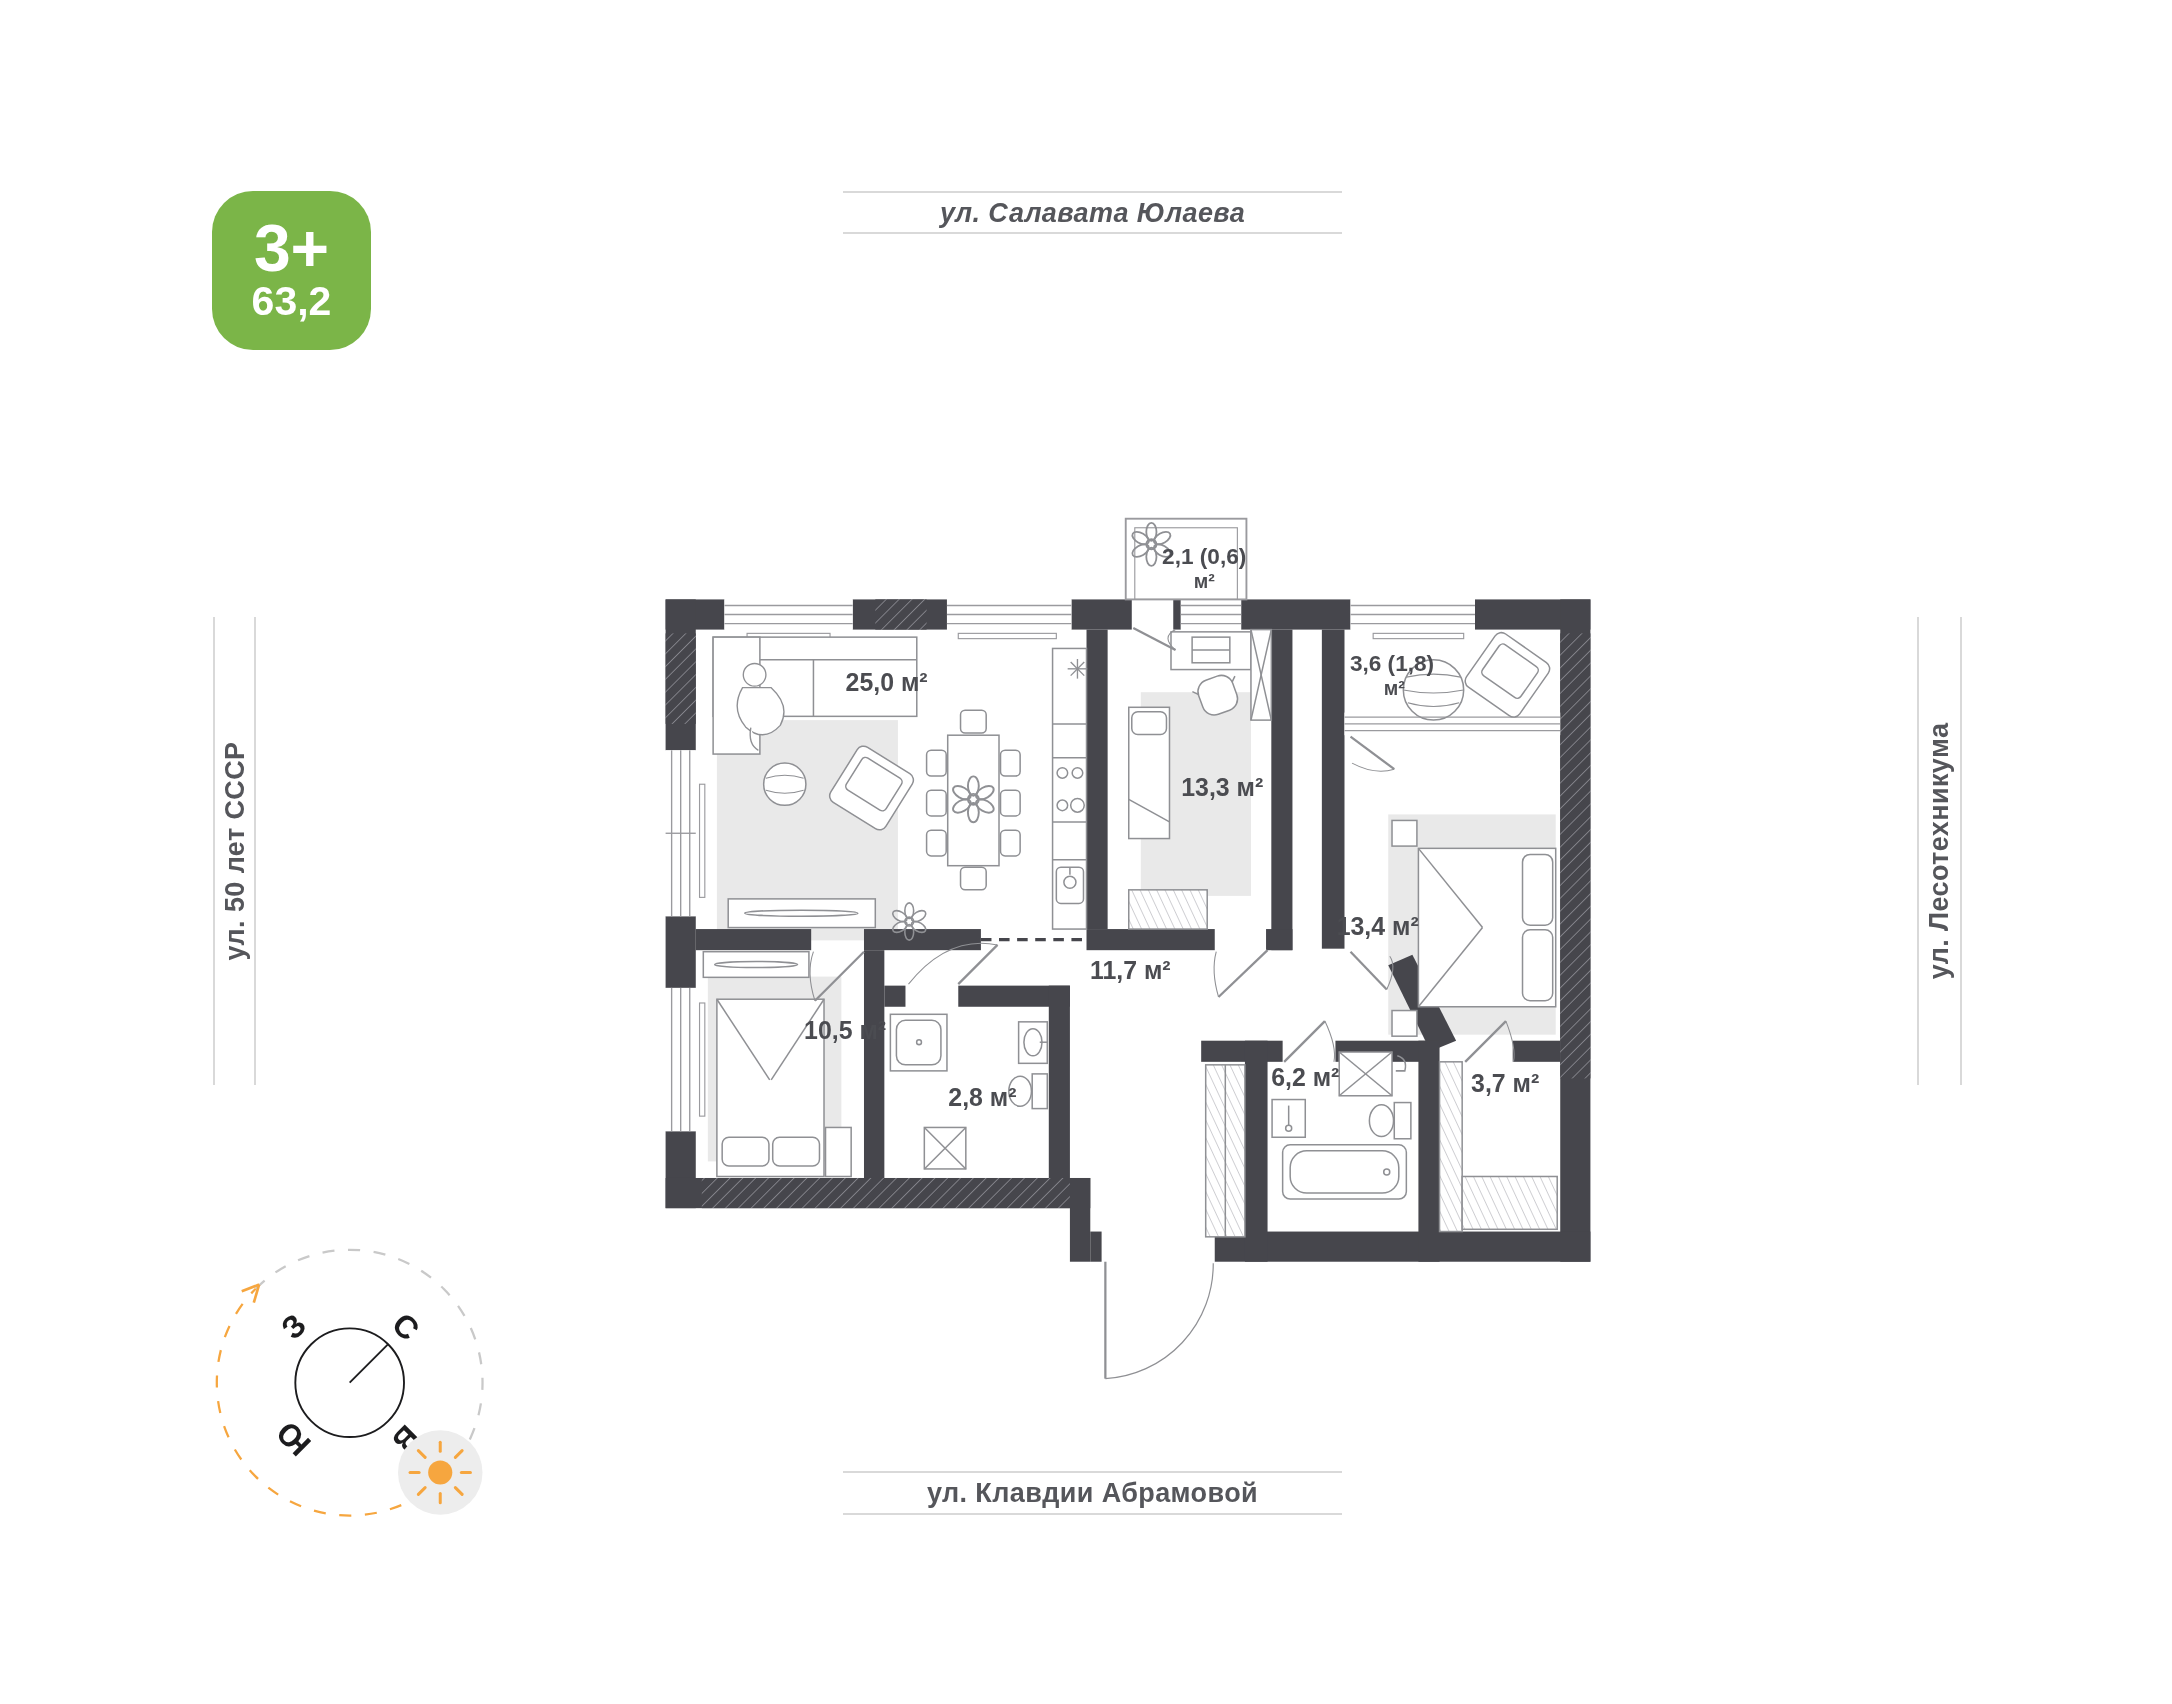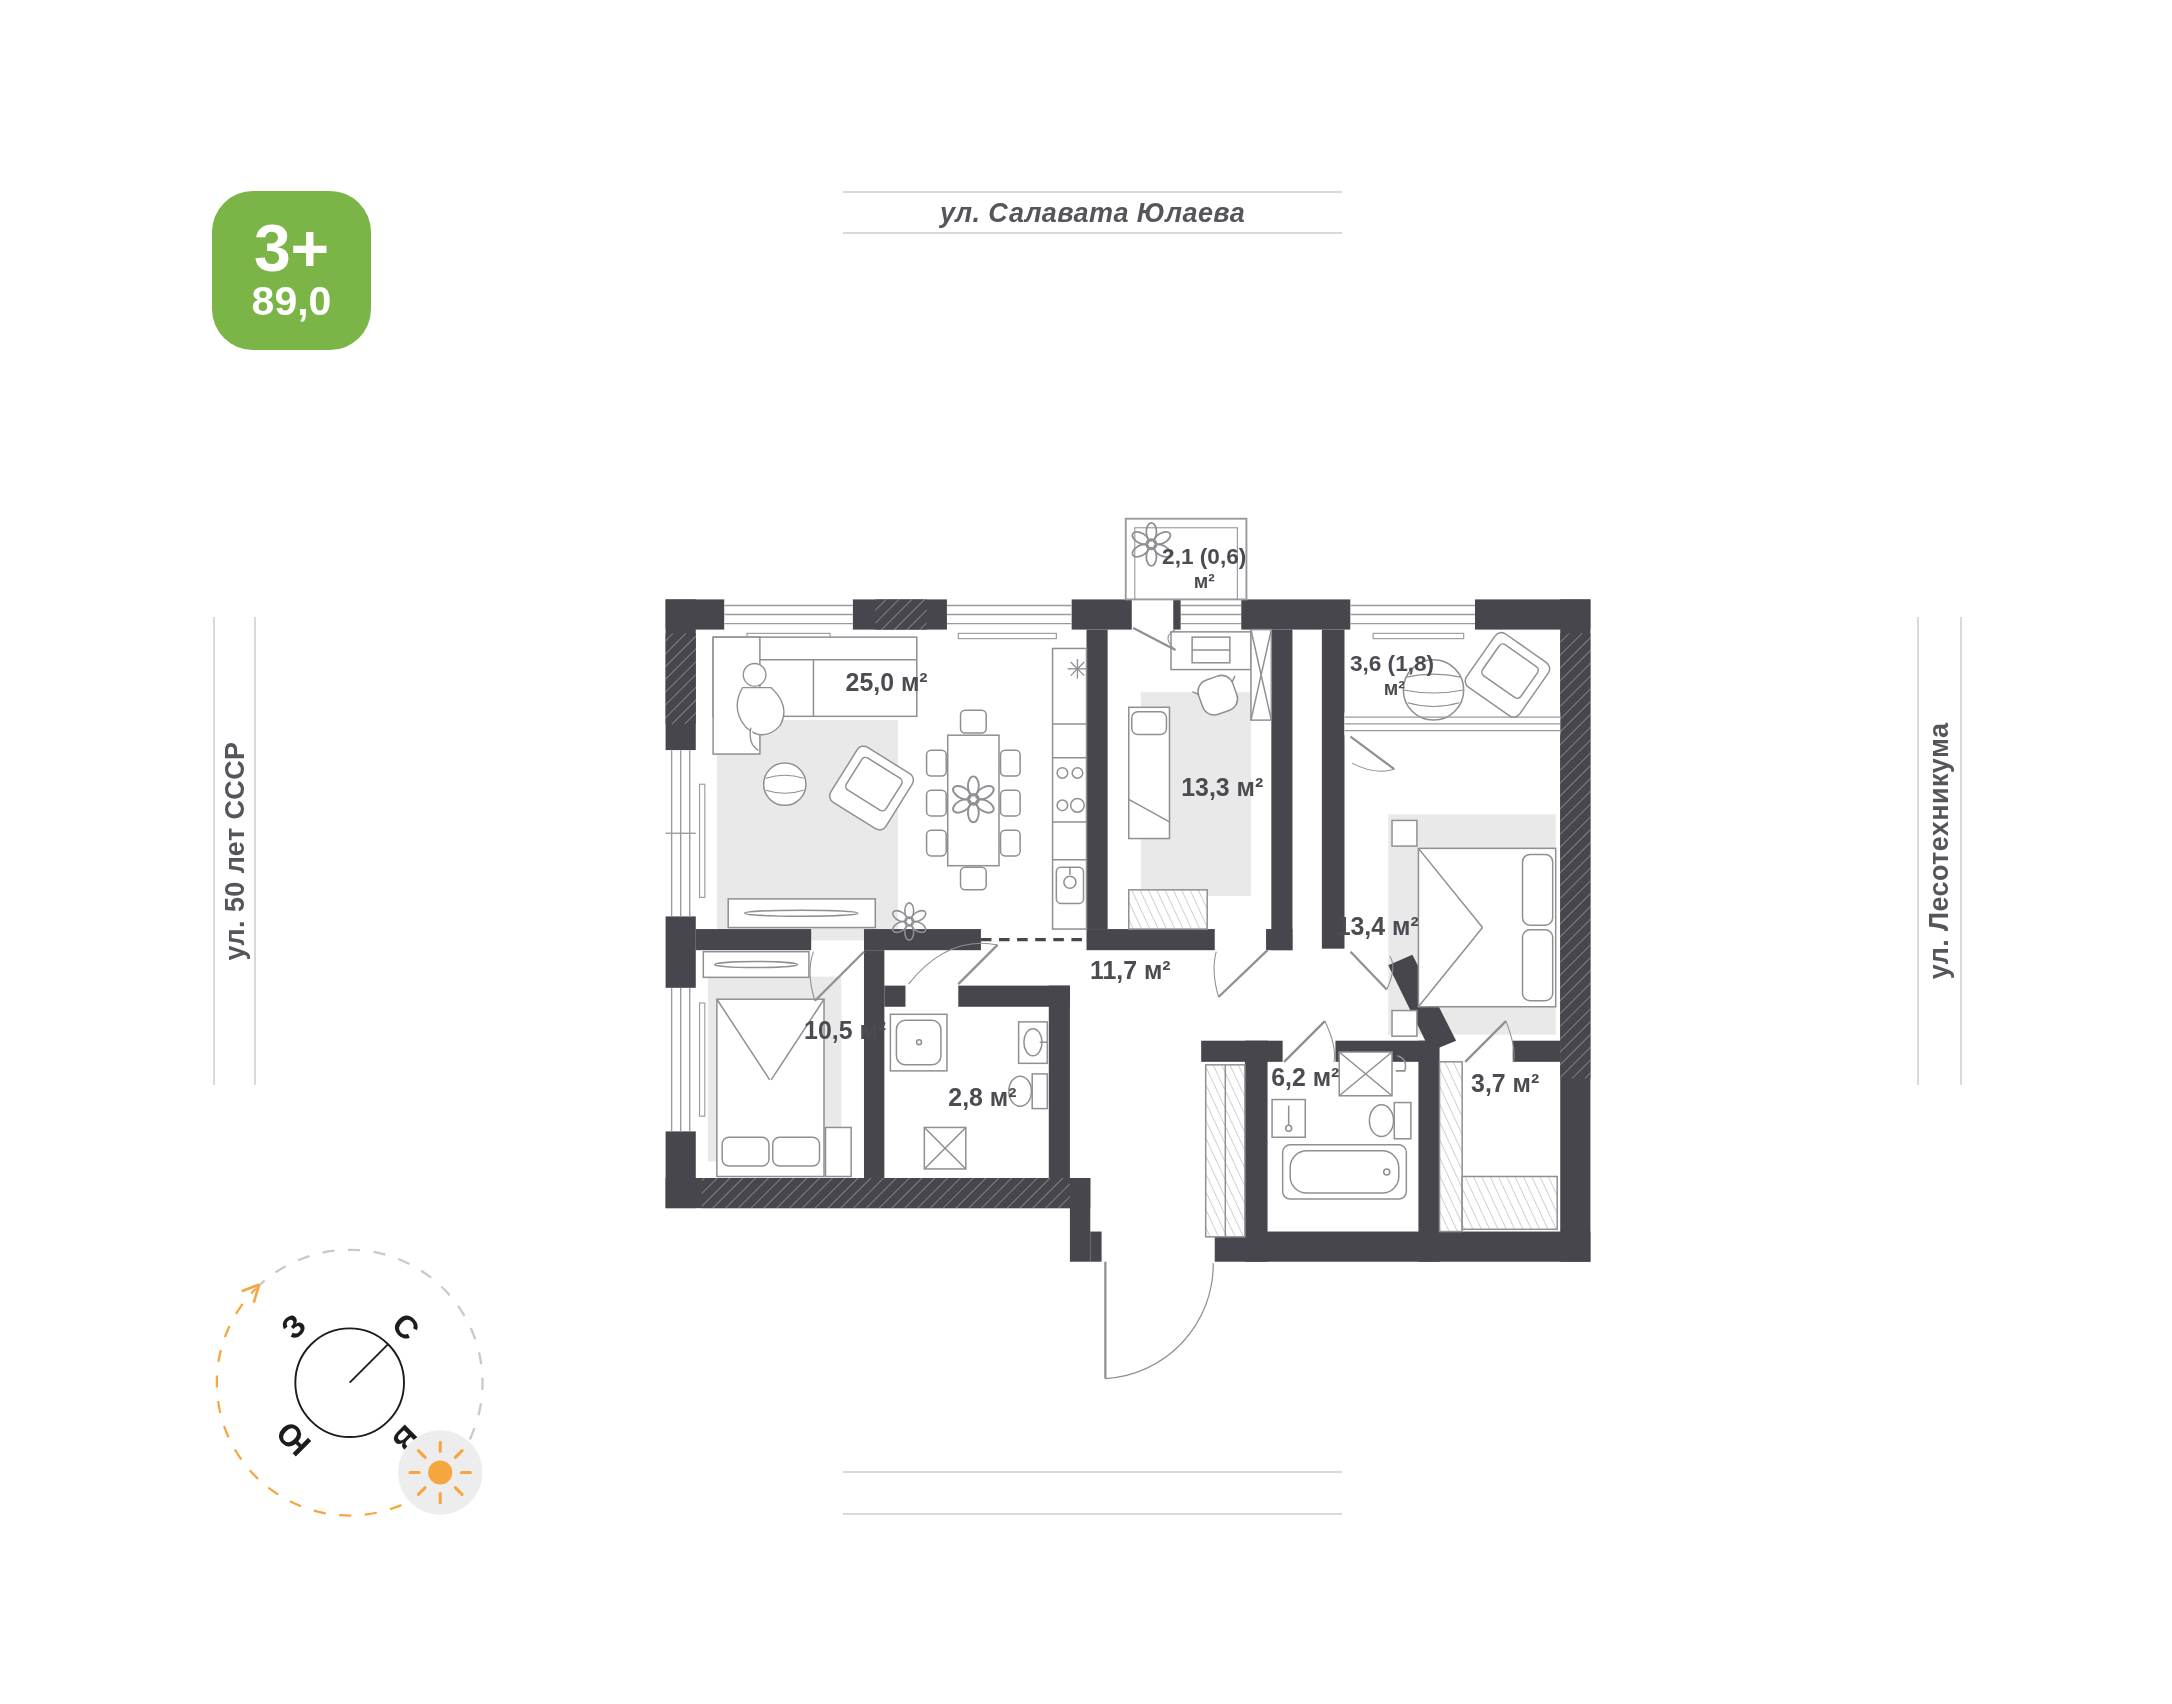--- a/index.html
+++ b/index.html
@@ -20,28 +20,29 @@
   .room-label.small{font-size:26px;}
   .compass-letter{font-size:42px;font-weight:600;fill:#1c1c1e;}
 </style>
 </head>
 <body>
 
 <div class="canvas">
 
   <div class="badge" style="background:#7bb548;">
     <div class="rooms">3+</div>
-    <div class="area">89,0</div>
+    <div class="area">63,2</div>
   </div>
 
   <div class="street-line" style="left:843px;top:191px;width:499px;height:1.5px;"></div>
   <div class="street-label" style="left:843px;top:198px;width:499px;font-style:italic;">ул. Салавата Юлаева</div>
   <div class="street-line" style="left:843px;top:232px;width:499px;height:1.5px;"></div>
 
   <div class="street-line" style="left:843px;top:1471px;width:499px;height:1.5px;"></div>
+  <div class="street-label" style="left:843px;top:1478px;width:499px;">ул. Клавдии Абрамовой</div>
   <div class="street-line" style="left:843px;top:1513px;width:499px;height:1.5px;"></div>
 
   <div class="street-line" style="left:213px;top:617px;width:1.5px;height:468px;"></div>
   <div class="street-label vert" style="left:235px;top:851px;">ул. 50 лет СССР</div>
   <div class="street-line" style="left:254px;top:617px;width:1.5px;height:468px;"></div>
 
   <div class="street-line" style="left:1917px;top:617px;width:1.5px;height:468px;"></div>
   <div class="street-label vert" style="left:1939px;top:851px;">ул. Лесотехникума</div>
   <div class="street-line" style="left:1960px;top:617px;width:1.5px;height:468px;"></div>
 

